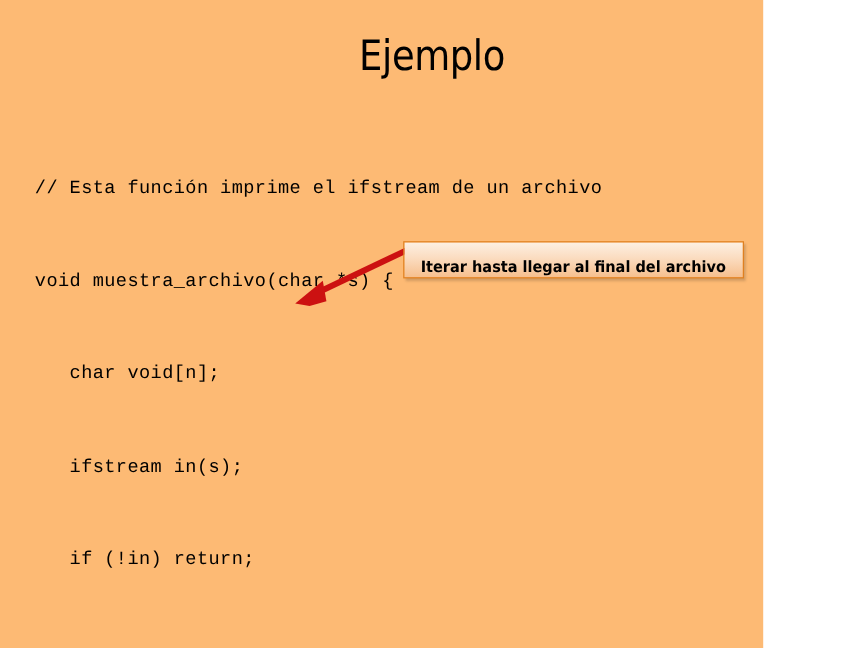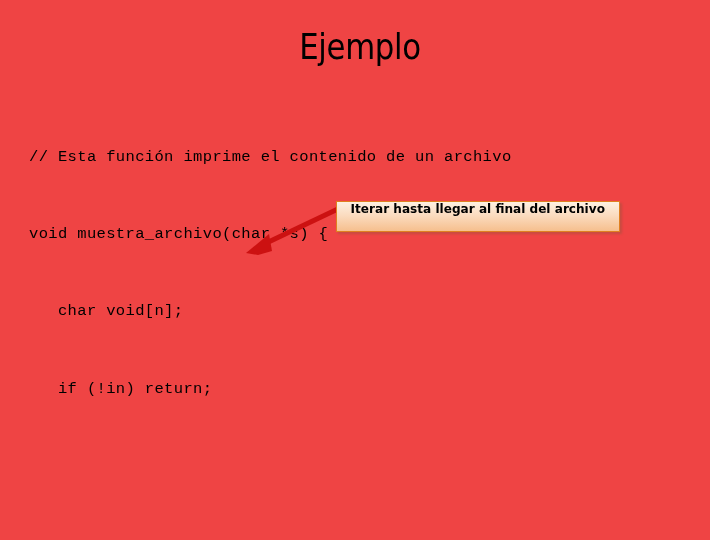--- a/index.html
+++ b/index.html
@@ -2,23 +2,23 @@
 <html><head>
 <meta charset="utf-8">
 <style>
   html, body {
     margin: 0;
     padding: 0;
     background: #ffffff;
   }
   #slide {
     position: relative;
-    width: 710px;
+    width: 636px;
     height: 540px;
-    background: #ef4444;
+    background: #fdba74;
     overflow: hidden;
     font-family: "Liberation Sans", sans-serif;
   }
 
   
   #slide-title {
     position: absolute;
     left: 0;
     top: 26px;
     width: 720px;
@@ -57,21 +57,21 @@
     position: absolute;
     left: 336px;
     top: 201px;
     width: 284px;
     height: 31px;
     box-sizing: border-box;
     border: 1px solid #E08020;
     background: linear-gradient(to bottom, #FDF0E2 0%, #FBDCC0 45%, #F6BF8E 100%);
     box-shadow: 2px 2px 2px rgba(120, 90, 60, 0.33);
     display: flex;
-    align-items: flex-start;
+    align-items: flex-end;
     justify-content: center;
   }
   #callout-text {
     font-family: "DejaVu Sans", "Liberation Sans", sans-serif;
     font-size: 13px;
     font-weight: bold;
     color: #000000;
     line-height: 14px;
     white-space: nowrap;
     transform: scaleX(0.93);
@@ -89,23 +89,24 @@
   }
 </style>
 </head>
 <body>
 
 <div id="slide">
 
   <div id="slide-title">Ejemplo</div>
 
   <div id="code-block">
-    <div class="code-line">// Esta función imprime el contenido de un archivo</div>
+    <div class="code-line">// Esta función imprime el ifstream de un archivo</div>
     <div class="code-line">void muestra_archivo(char *s) {</div>
     <div class="code-line">   char void[n];</div>
+    <div class="code-line">   ifstream in(s);</div>
     <div class="code-line">   if (!in) return;</div>
     
     
     
     
     
     
     
     
     

